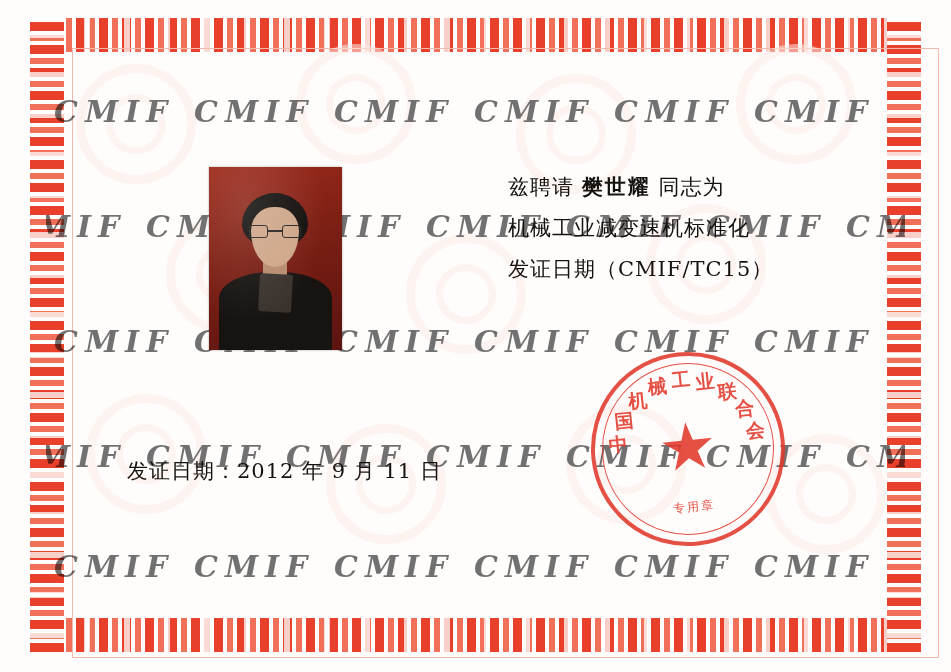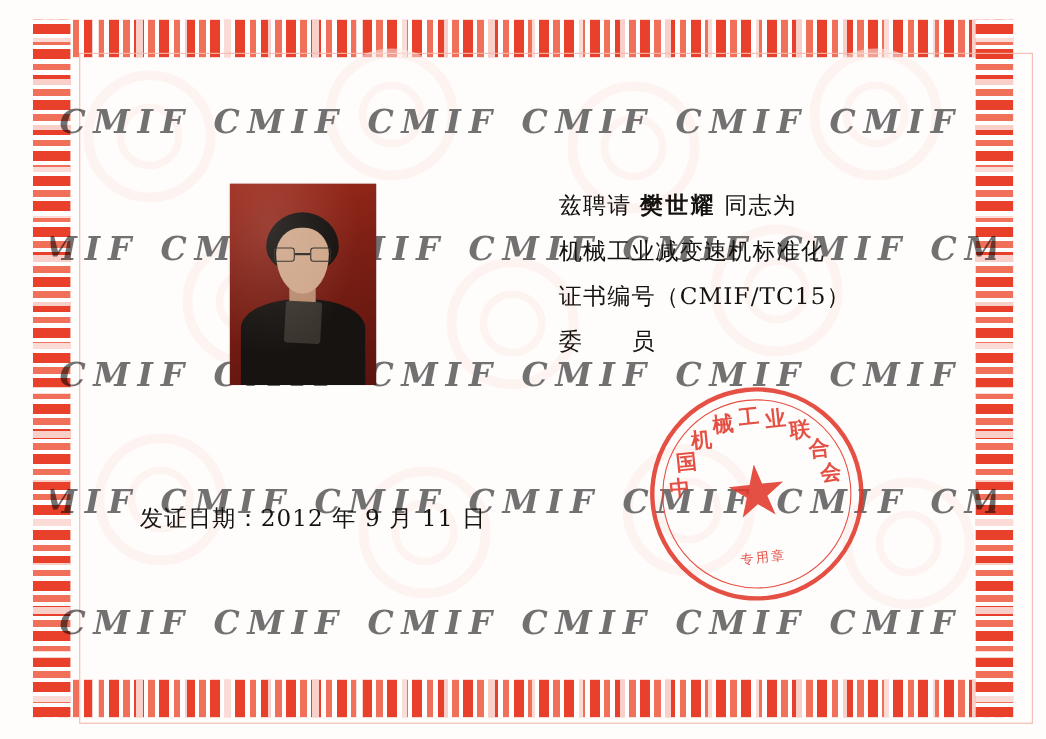--- a/index.html
+++ b/index.html
@@ -423,22 +423,21 @@
   </div>
 
 
   <div class="body-text">
     <div class="line">
       <span>兹聘请</span>
       <span class="name-highlight">樊世耀</span>
       <span>同志为</span>
     </div>
     <div class="line">机械工业减变速机标准化</div>
-    <div class="line">证书编号（CMIF/TC15）</div>
-    <div class="line indent-line">委　员</div>
+    <div class="line">发证日期（CMIF/TC15）</div>
   </div>
 
   <div class="issue-block">
     <div class="row">
       <span>发证日期：</span><span>2012 年 9 月 11 日</span>
     </div>
   </div>
 
   <div class="seal">
     <div class="seal-star"></div>

